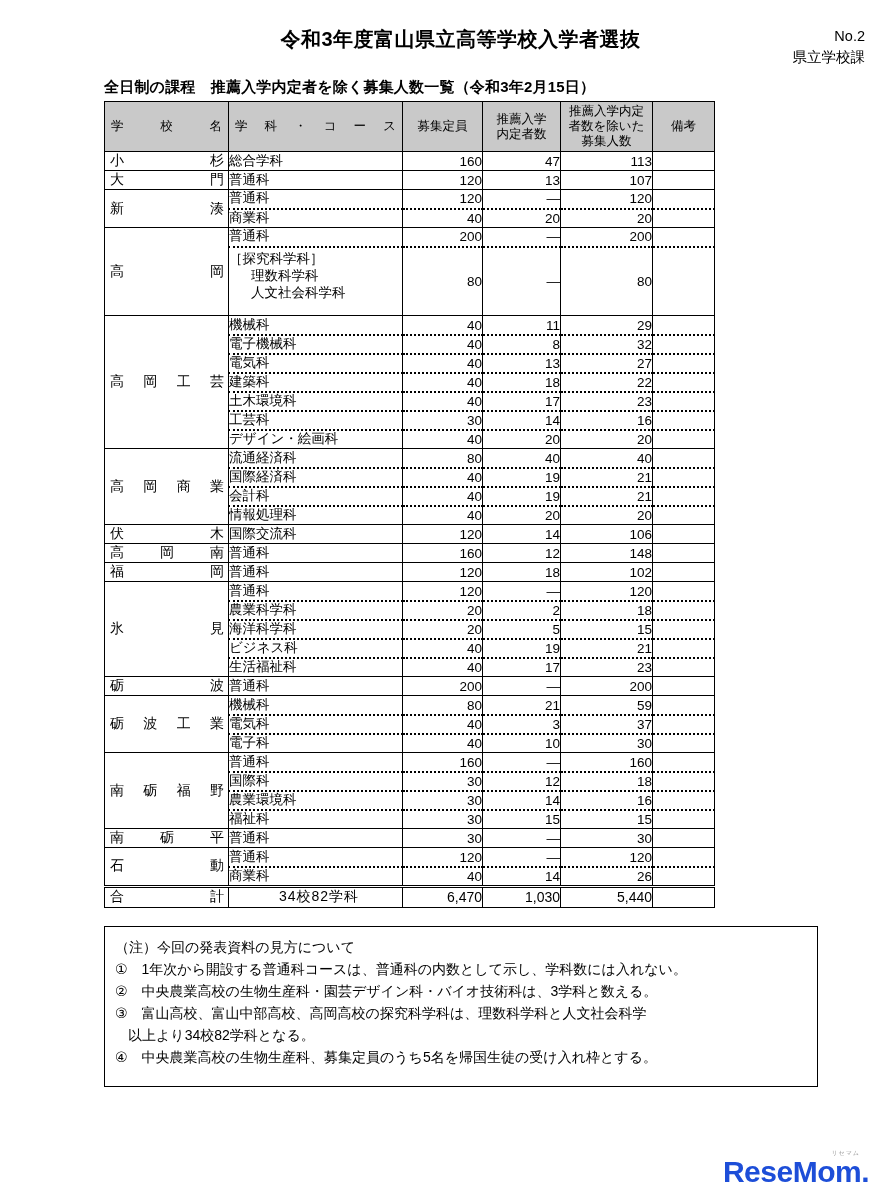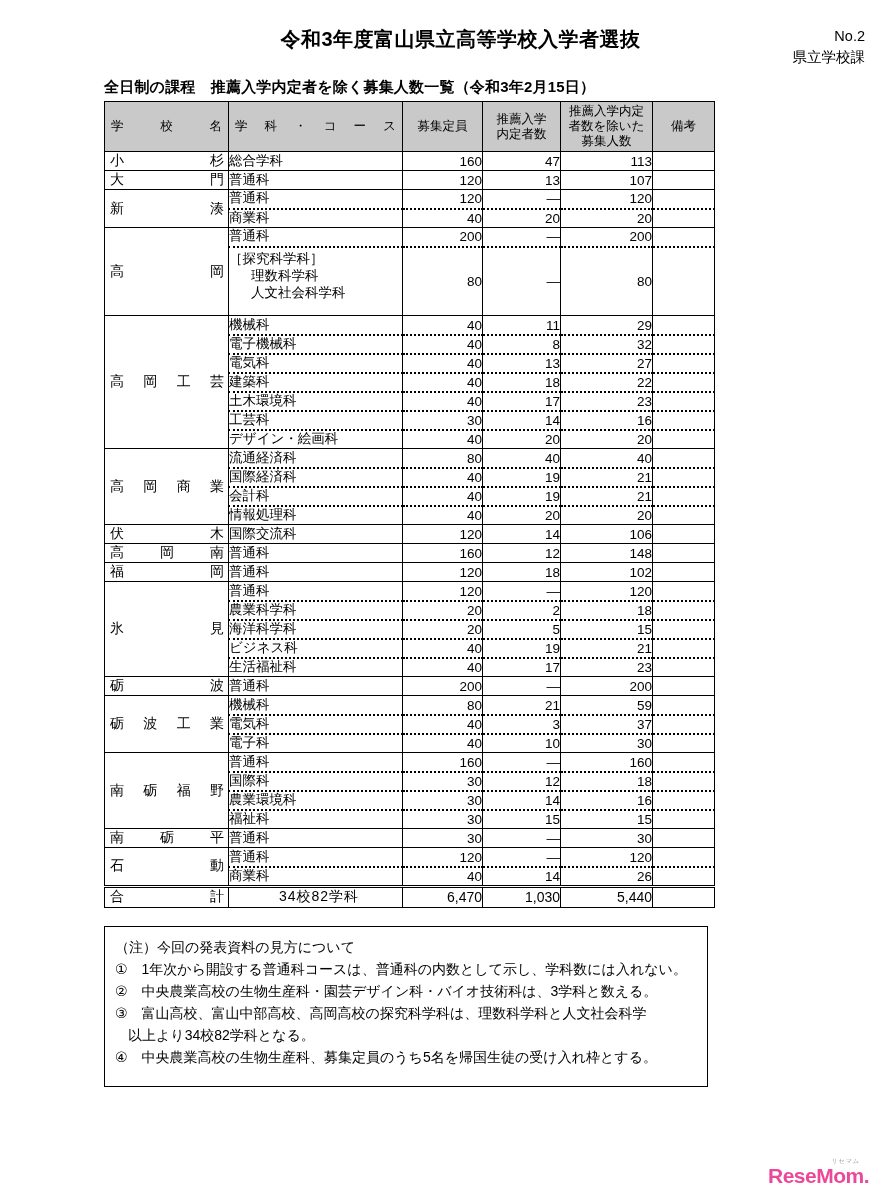--- a/index.html
+++ b/index.html
@@ -144,21 +144,21 @@
   tr.total td.school .sname { font-size: 14px; }
   tr.total td.dept {
     text-align: center;
     padding-left: 7px;
     letter-spacing: 1px;
   }
 
   
   .notes {
     margin: 18px 0 0 104px;
-    width: 604px;
+    width: 714px;
     border: 1px solid #000;
     padding: 9px 10px 18px 10px;
     font-size: 14px;
     line-height: 1.58;
   }
   .notes .nline { white-space: pre-wrap; }
   .notes .n-indent { padding-left: 24px; display: block; }
   .notes .n-indent2 { padding-left: 13px; display: block; }
 
   
@@ -172,23 +172,23 @@
   .watermark .wm-kana {
     font-size: 6px;
     color: #9a9a9a;
     letter-spacing: 1px;
     margin-right: 9px;
     display: block;
     line-height: 1;
     margin-bottom: 1px;
   }
   .watermark .wm-text {
-    font-size: 21px;
+    font-size: 30px;
     font-weight: bold;
-    color: #ec4899;
+    color: #1d4ed8;
     letter-spacing: -0.5px;
     line-height: 1;
   }
 </style>
 </head>
 <body>
 
 <div class="page-header">
   <div class="doc-title">令和3年度富山県立高等学校入学者選抜</div>
   <div class="header-right">

